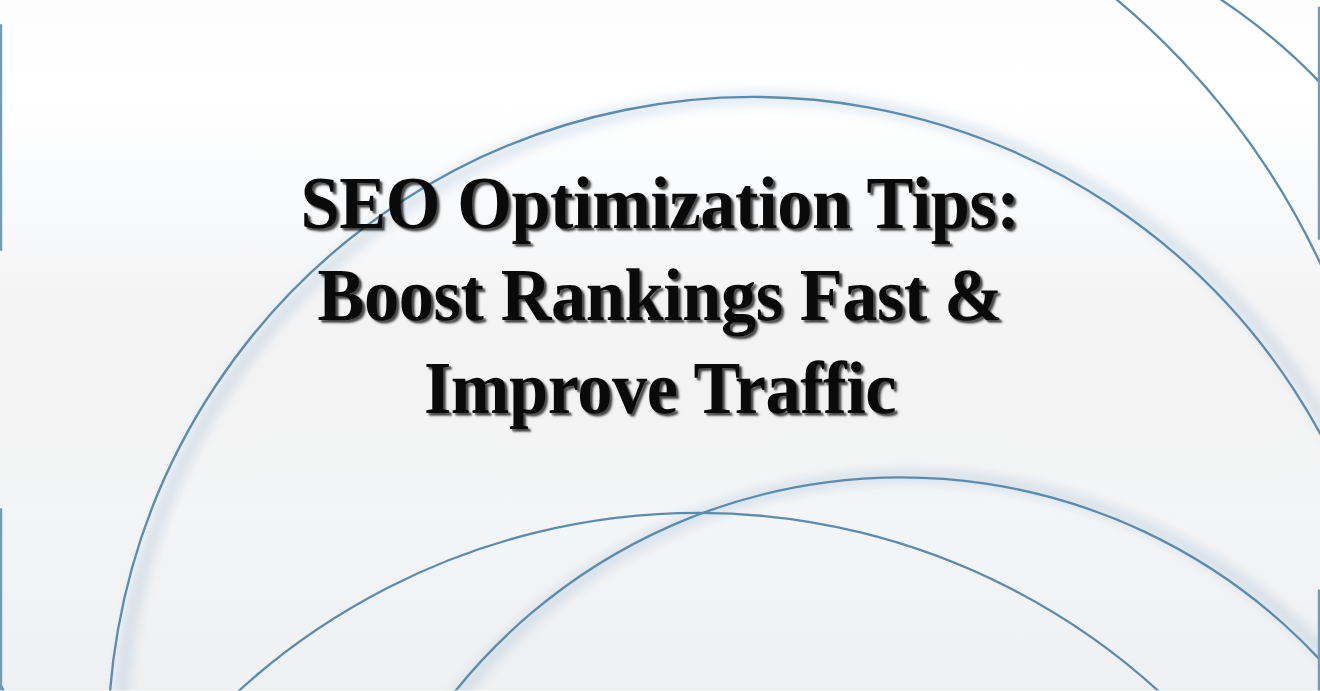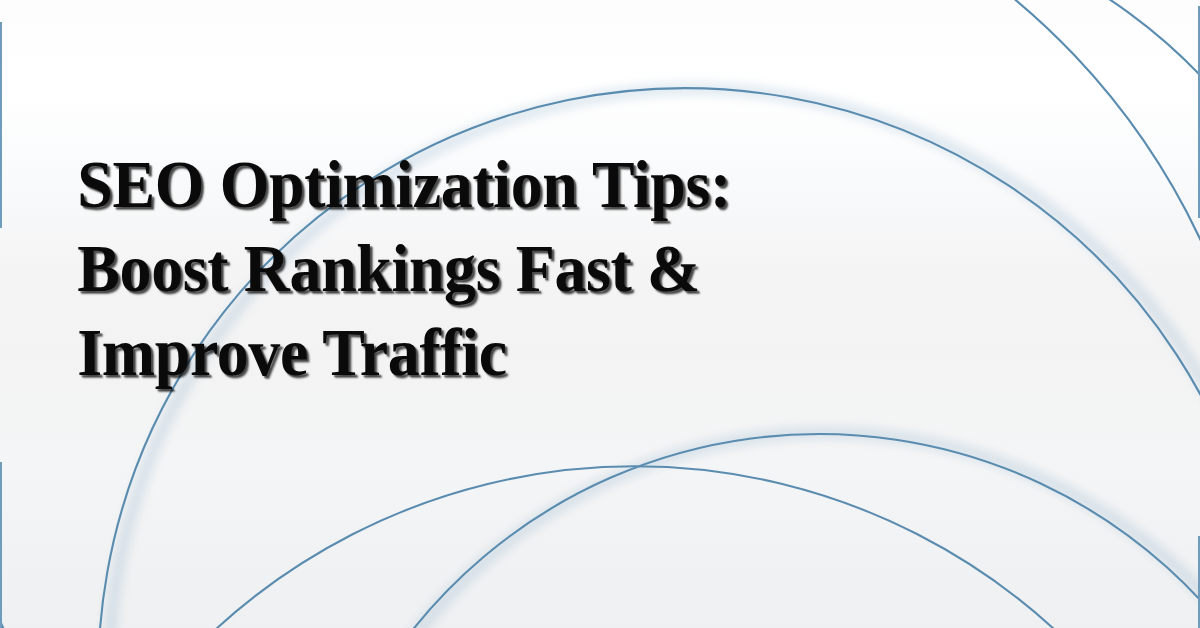--- a/index.html
+++ b/index.html
@@ -44,21 +44,21 @@
     width: 1200px;
     height: 628px;
     pointer-events: none;
   }
 
   .title-block {
     position: absolute;
     left: 0;
     right: 0;
     top: 142px;
-    text-align: left;
+    text-align: center;
     padding: 0 44px;
     box-sizing: border-box;
   }
 
   .title-line {
     display: block;
     font-family: "Liberation Serif", "DejaVu Serif", serif;
     font-weight: 700;
     font-size: 68px;
     line-height: 84px;

